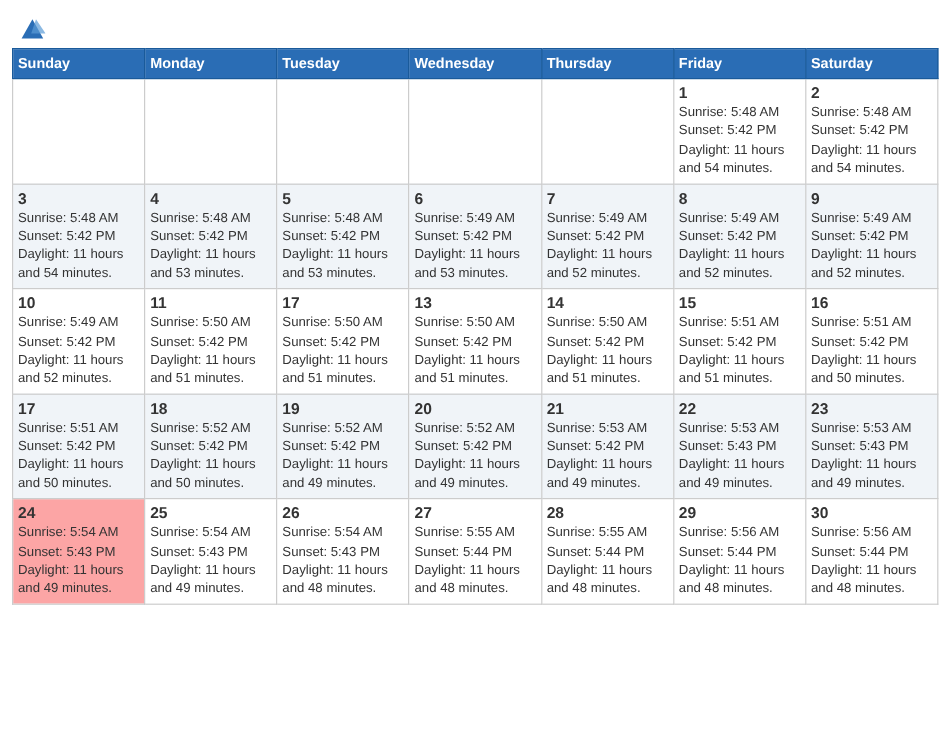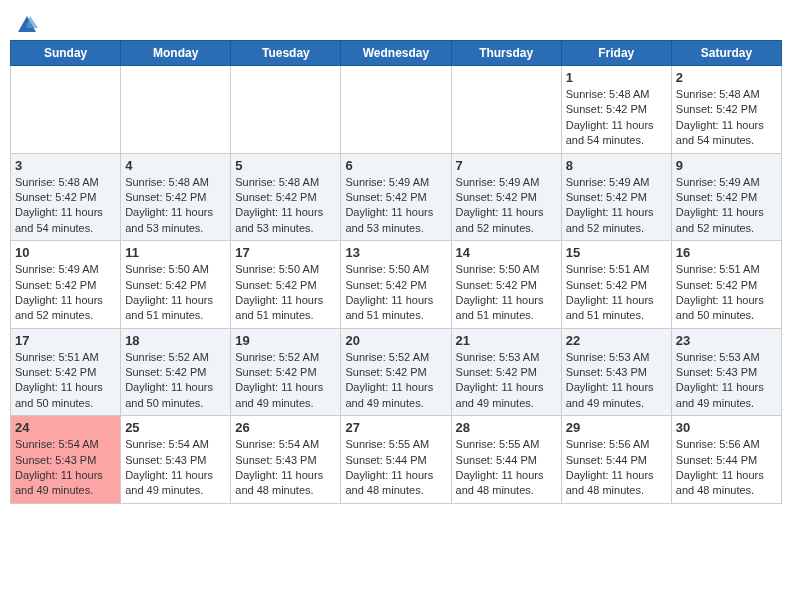--- a/index.html
+++ b/index.html
@@ -59,21 +59,21 @@
       width: 100%;
       border-collapse: collapse;
       table-layout: fixed;
     }
     thead th {
       background-color: #2a6db5;
       color: #fff;
       font-size: 12px;
       font-weight: bold;
       padding: 5px 4px;
-      text-align: center;
+      text-align: left;
       border: 1px solid #1a5a9a;
     }
     tbody td {
       border: 1px solid #ccc;
       vertical-align: top;
       padding: 4px 4px 4px 4px;
       font-size: 10px;
       color: #333;
       background: #fff;
       height: 80px;

